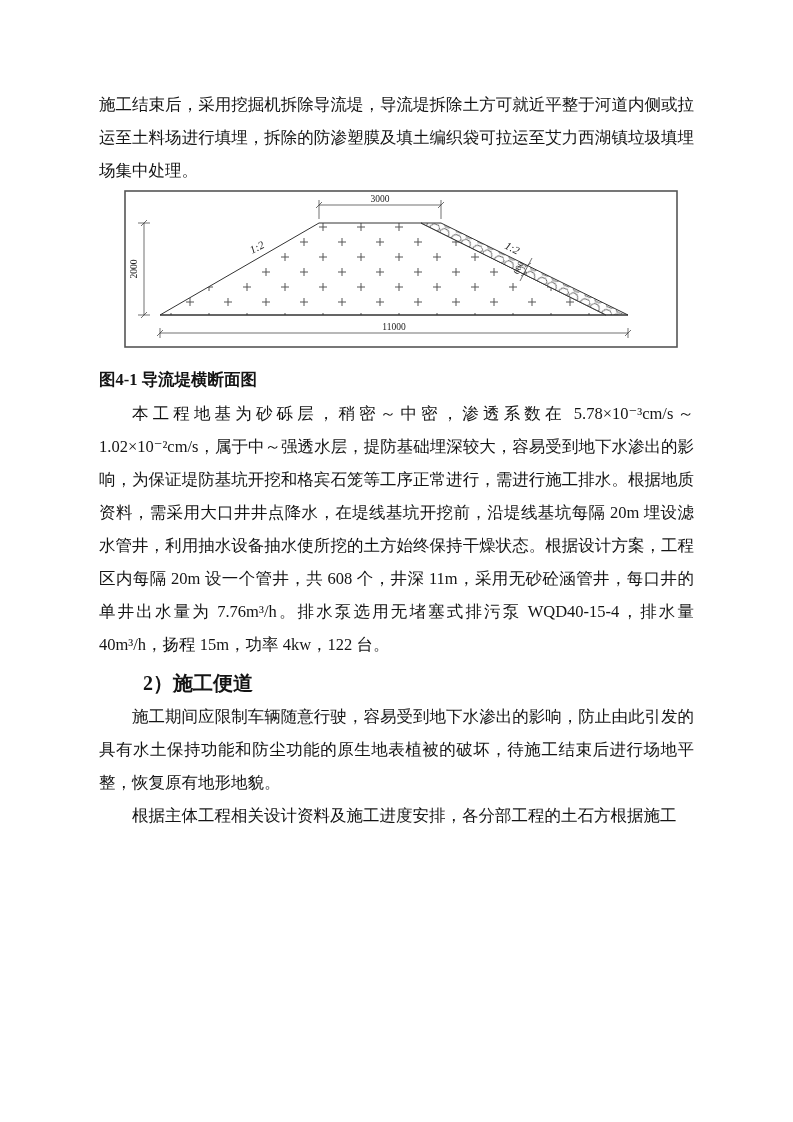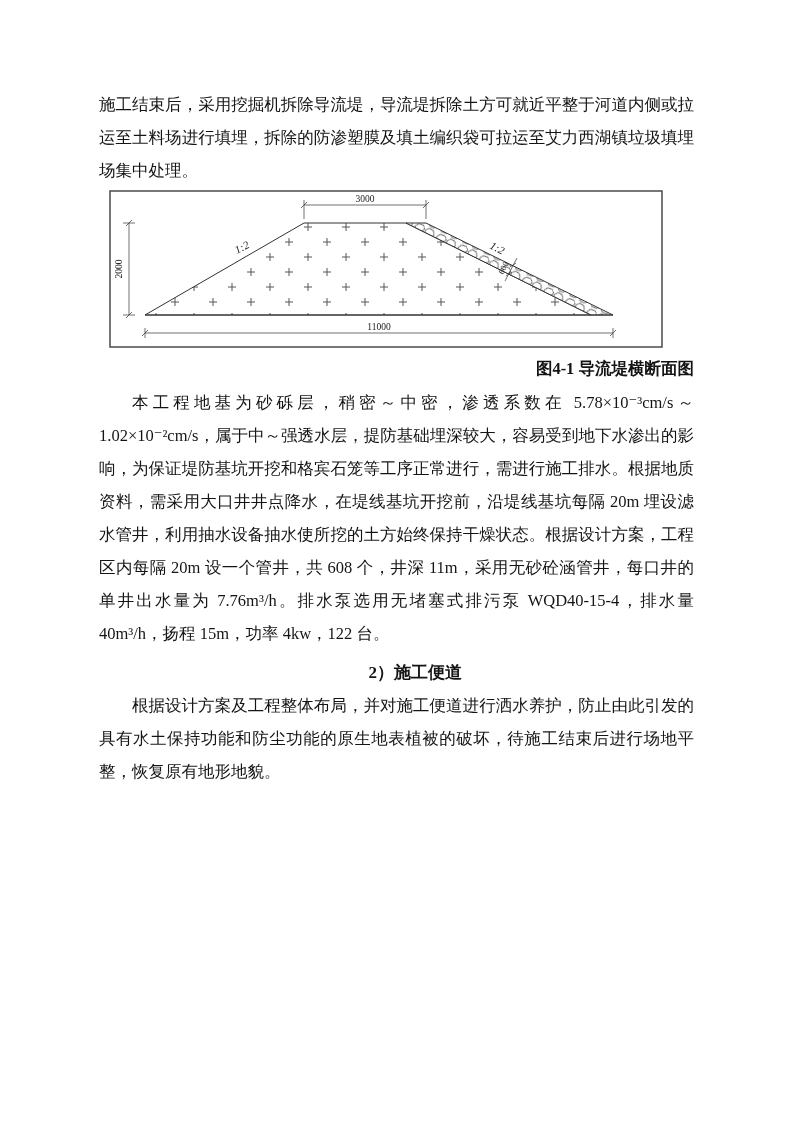--- a/index.html
+++ b/index.html
@@ -18,41 +18,40 @@
   }
   .para{
     margin:0;
     text-align:justify;
     text-indent:2em;
   }
   .para.no-indent{text-indent:0;}
   .heading{
     margin:6px 0 0 0;
     font-weight:bold;
-    font-size:17px;
+    font-size:20px;
     text-indent:2.2em;
     line-height:33px;
-    text-align:center;
   }
   figure.dike-figure{
     margin:3px 0 4px 0;
     width:100%;
   }
   .fig-svg-wrap{
-    margin-left:10px;
+    margin-left:25px;
     width:554px;
     height:158px;
     text-align:right;
   }
   figcaption{
-    text-align:right;
+    text-align:left;
     font-weight:bold;
     font-size:16.5px;
     line-height:26px;
-    margin-top:8px;
+    margin-top:19px;
   }
   .page-number{
     position:absolute;
     left:0;right:0;
     top:998px;
     text-align:center;
     font-size:14px;
     line-height:20px;
   }
   svg text{
@@ -130,19 +129,20 @@
       </svg>
     </div>
     <figcaption>图4-1 导流堤横断面图</figcaption>
   </figure>
 
   <p class="para">本工程地基为砂砾层，稍密～中密，渗透系数在 5.78×10⁻³cm/s～1.02×10⁻²cm/s，属于中～强透水层，提防基础埋深较大，容易受到地下水渗出的影响，为保证堤防基坑开挖和格宾石笼等工序正常进行，需进行施工排水。根据地质资料，需采用大口井井点降水，在堤线基坑开挖前，沿堤线基坑每隔 20m 埋设滤水管井，利用抽水设备抽水使所挖的土方始终保持干燥状态。根据设计方案，工程区内每隔 20m 设一个管井，共 608 个，井深 11m，采用无砂砼涵管井，每口井的单井出水量为 7.76m³/h。排水泵选用无堵塞式排污泵 WQD40-15-4，排水量 40m³/h，扬程 15m，功率 4kw，122 台。</p>
 
   <h4 class="heading">2）施工便道</h4>
 
 
-  <p class="para">根据设计方案及工程整体布局，并对施工便道进行洒水养护，防止由此引发的具有水土保持功能和防尘功能的原生地表植被的破坏，待施工结束后进行场地平整，恢复原有地形地貌。</p>
+  <p class="para">施工期间应限制车辆随意行驶，容易受到地下水渗出的影响，防止由此引发的具有水土保持功能和防尘功能的原生地表植被的破坏，待施工结束后进行场地平整，恢复原有地形地貌。</p>
 
 
+  <p class="para">根据主体工程相关设计资料及施工进度安排，各分部工程的土石方根据施工</p>
 
   <div class="page-number">43</div>
 
 </div>
 
 </body></html>

